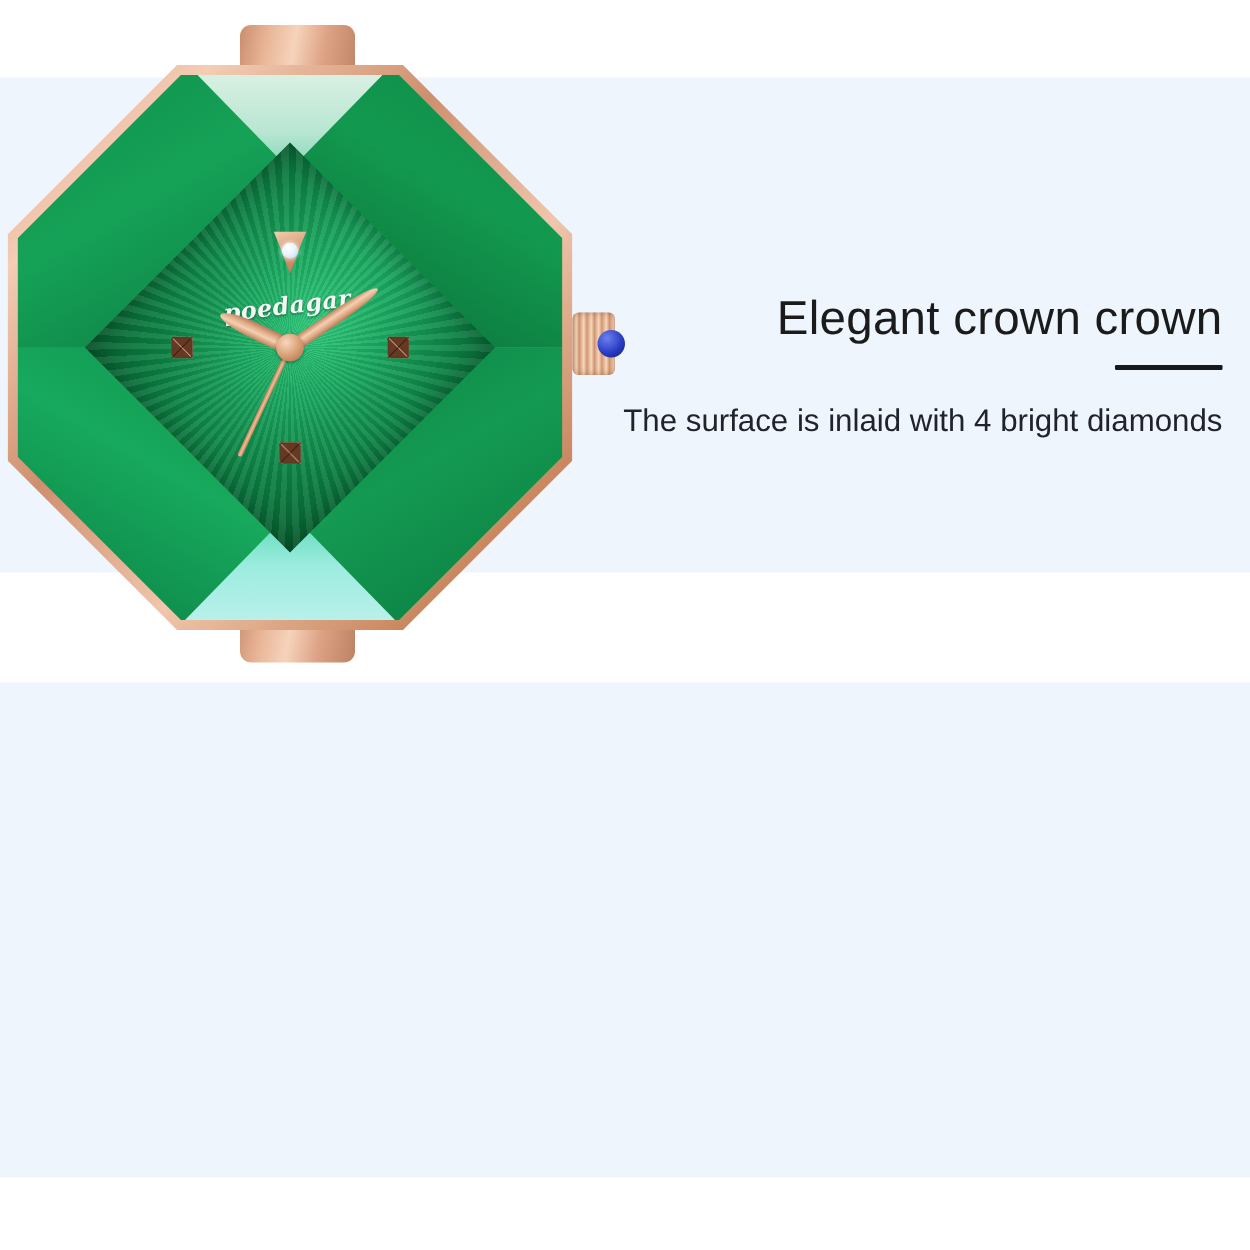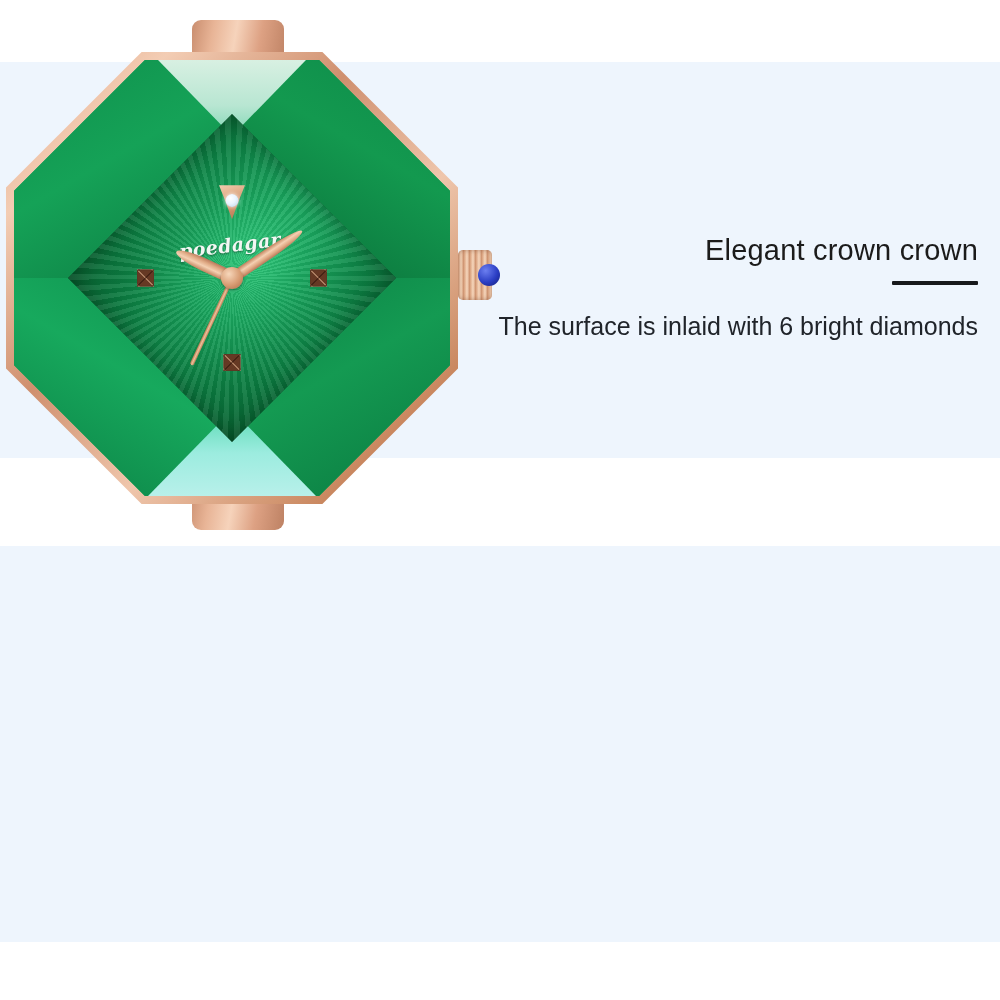--- a/index.html
+++ b/index.html
@@ -21,21 +21,21 @@
     position: absolute; left: 0; top: 546px; width: 1000px; height: 396px;
     background: #eef5fd;
   }
 
   
   .copy-right {
     position: absolute; right: 22px; top: 172px;
     text-align: right; width: 620px;
   }
   .headline {
-    font-size: 29px; color: #1b1b1b; font-weight: 400;
+    font-size: 38px; color: #1b1b1b; font-weight: 400;
     letter-spacing: .2px; line-height: 1.15; white-space: nowrap;
   }
   .rule {
     height: 4px; background: #17191c; width: 86px; margin-top: 14px;
     border-radius: 1px;
   }
   .rule.right { margin-left: auto; }
   .subcopy { margin-top: 20px; }
   .subline {
     font-size: 25px; color: #20242a; line-height: 1.72; font-weight: 400;
@@ -252,21 +252,21 @@
             </div>
           </div>
         </div>
       </div>
     </div>
 
     <div class="copy-right">
       <div class="headline">Elegant crown crown</div>
       <div class="rule right"></div>
       <div class="subcopy">
-        <div class="subline">The surface is inlaid with 6 bright diamonds</div>
+        <div class="subline">The surface is inlaid with 4 bright diamonds</div>
       </div>
     </div>
   </section>
 
   <section class="panel-two">
 
     
 
     
   </section>

